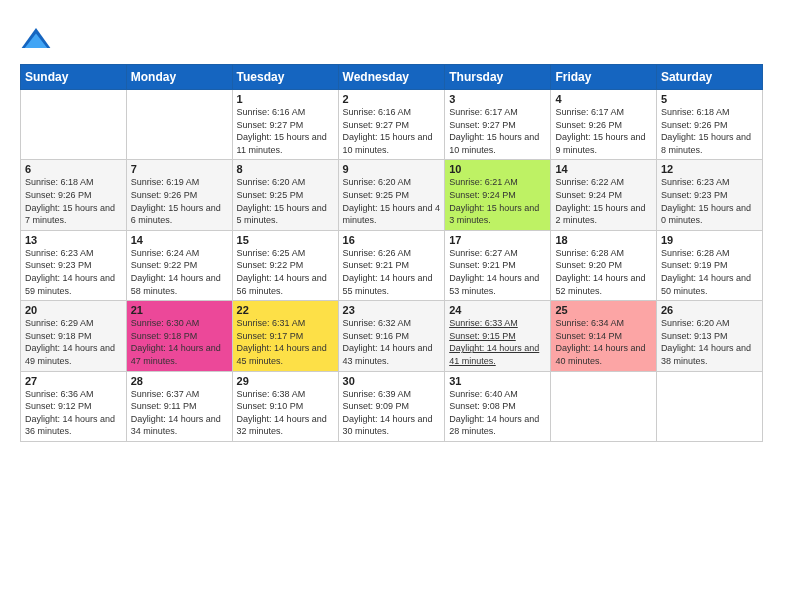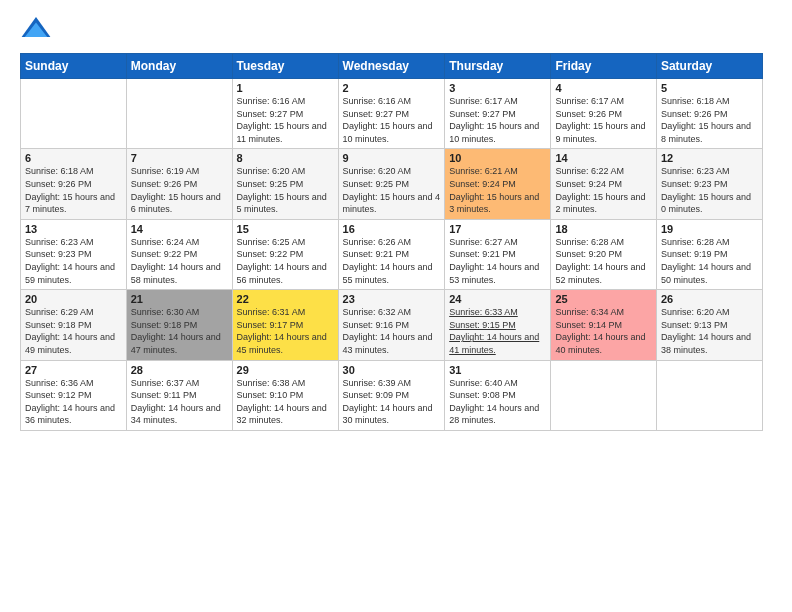--- a/index.html
+++ b/index.html
@@ -6,21 +6,21 @@
     body {
       font-family: Arial, sans-serif;
       background: #fff;
       width: 792px;
       height: 612px;
       overflow: hidden;
     }
     .page {
       width: 783px;
       height: 612px;
-      padding: 13px 20px 10px 20px;
+      padding: 24px 20px 10px 20px;
       background: #fff;
     }
     .header {
       display: flex;
       justify-content: space-between;
       align-items: flex-start;
       margin-bottom: 8px;
     }
     .logo {
       display: flex;
@@ -191,21 +191,21 @@
             <div class="day-info" style="white-space: pre-line;">Sunrise: 6:20 AM
 Sunset: 9:25 PM
 Daylight: 15 hours and 5 minutes.</div>
           </td>
           <td style="background: rgb(245, 245, 245);">
             <span class="day-num">9</span>
             <div class="day-info" style="white-space: pre-line;">Sunrise: 6:20 AM
 Sunset: 9:25 PM
 Daylight: 15 hours and 4 minutes.</div>
           </td>
-          <td style="background: #fdba74;">
+          <td style="background: #bef264;">
             <span class="day-num">10</span>
             <div class="day-info" style="white-space: pre-line;">Sunrise: 6:21 AM
 Sunset: 9:24 PM
 Daylight: 15 hours and 3 minutes.</div>
           </td>
           <td style="background: rgb(245, 245, 245);">
             <span class="day-num">14</span>
             <div class="day-info" style="white-space: pre-line;">Sunrise: 6:22 AM
 Sunset: 9:24 PM
 Daylight: 15 hours and 2 minutes.</div>
@@ -261,21 +261,21 @@
 Daylight: 14 hours and 50 minutes.</div>
           </td>
         </tr>
         <tr>
           <td style="background: rgb(245, 245, 245);">
             <span class="day-num">20</span>
             <div class="day-info" style="white-space: pre-line;">Sunrise: 6:29 AM
 Sunset: 9:18 PM
 Daylight: 14 hours and 49 minutes.</div>
           </td>
-          <td style="background: #a3a3a3;">
+          <td style="background: #ec4899;">
             <span class="day-num">21</span>
             <div class="day-info" style="white-space: pre-line;">Sunrise: 6:30 AM
 Sunset: 9:18 PM
 Daylight: 14 hours and 47 minutes.</div>
           </td>
           <td style="background: #fde047;">
             <span class="day-num">22</span>
             <div class="day-info" style="white-space: pre-line;">Sunrise: 6:31 AM
 Sunset: 9:17 PM
 Daylight: 14 hours and 45 minutes.</div>

